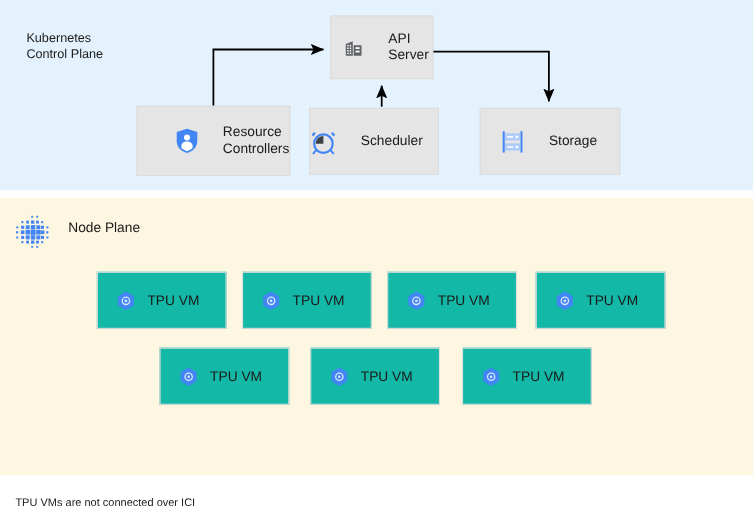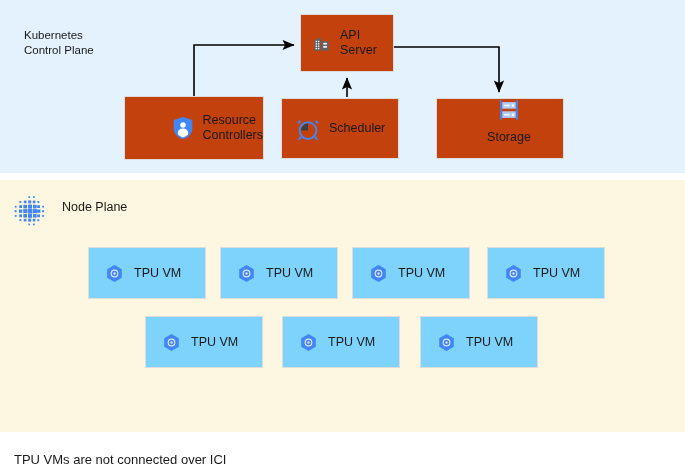--- a/index.html
+++ b/index.html
@@ -50,26 +50,26 @@
   #node-pool-label {
     left: 62px;
     top: 199px;
     font-size: 12.5px;
     line-height: 16px;
   }
 
   
   .comp-box {
     position: absolute;
-    background: #c2410c;
+    background: #e5e5e5;
     border: 1px solid #dcdcdc;
     box-sizing: border-box;
     display: flex;
     align-items: center;
-    gap: 9px;
+    gap: 22px;
   }
   .comp-label {
     font-size: 12.5px;
     line-height: 15px;
     color: #1a1a1a;
     white-space: pre-line;
   }
   .icon-wrap {
     flex: 0 0 auto;
     display: flex;
@@ -91,35 +91,33 @@
     width: 140px;
     height: 64px;
     padding-left: 14px;
     justify-content: flex-end;
   }
   #scheduler-box {
     left: 281px;
     top: 98px;
     width: 118px;
     height: 61px;
-    padding-left: 14px;
   }
   #storage-box {
     left: 436px;
     top: 98px;
     width: 128px;
     height: 61px;
     padding-left: 18px;
-    flex-direction: column;
   }
 
   
   .tpu-box {
     position: absolute;
-    background: #7dd3fc;
+    background: #14b8a6;
     border: 1px solid #dcdcdc;
     box-sizing: border-box;
     height: 52px;
     width: 118px;
     display: flex;
     align-items: center;
     gap: 10px;
     padding-left: 16px;
   }
   .tpu-box .comp-label { font-size: 12.5px; }
@@ -132,21 +130,21 @@
     width: 685px;
     height: 475px;
     pointer-events: none;
   }
 
   
   #caption {
     position: absolute;
     left: 14px;
     top: 452px;
-    font-size: 13px;
+    font-size: 10px;
     color: #1a1a1a;
   }
 </style>
 </head>
 <body>
 
 <div id="canvas">
 
   <div class="panel" id="control-plane-panel"></div>
 

